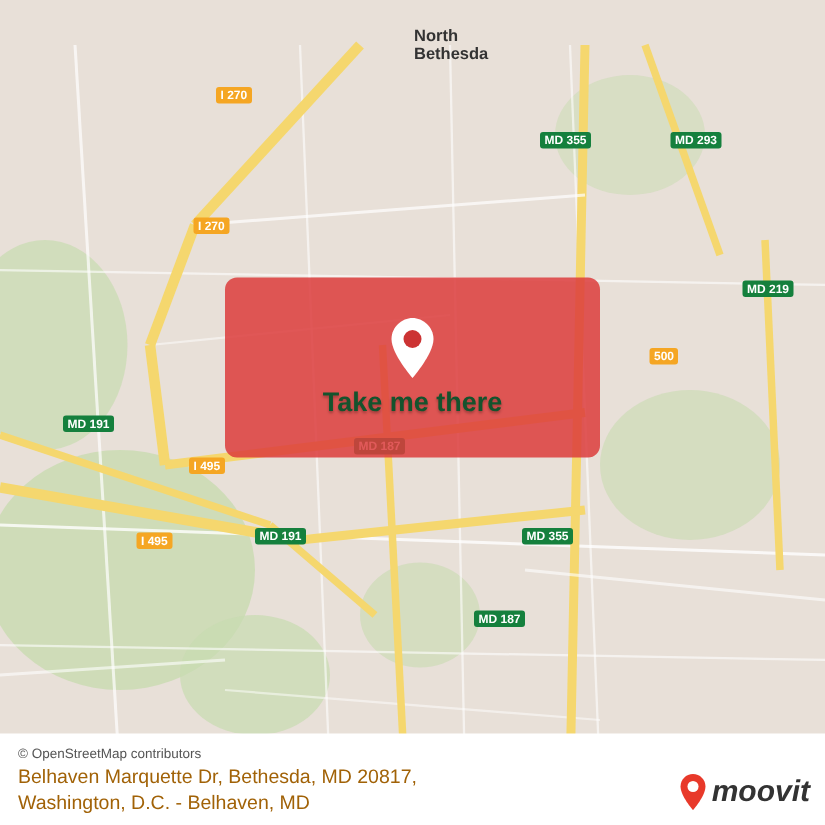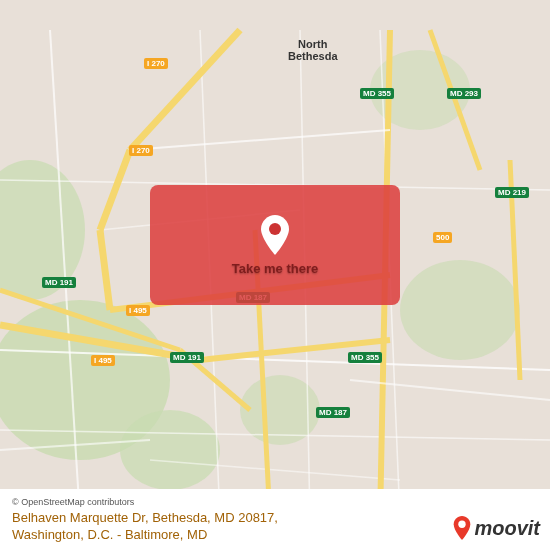--- a/index.html
+++ b/index.html
@@ -51,22 +51,22 @@
       position: relative;
       margin-bottom: 6px;
     }
 
     .map-pin svg {
       width: 100%;
       height: 100%;
     }
 
     .take-me-btn-text {
-      color: #7f1d1d;
-      font-size: 13px;
+      color: #14532d;
+      font-size: 18px;
       font-weight: bold;
       text-shadow: 0 1px 2px rgba(0,0,0,0.3);
     }
 
     
     .footer {
       position: absolute;
       bottom: 0;
       left: 0;
       right: 0;
@@ -189,21 +189,21 @@
 
     <line x1="430" y1="0" x2="480" y2="140" stroke="#f5d76e" stroke-width="5"></line>
 
     <line x1="510" y1="130" x2="520" y2="350" stroke="#f5d76e" stroke-width="5"></line>
 
     <line x1="130" y1="120" x2="390" y2="100" stroke="white" stroke-width="2" opacity="0.7"></line>
     <line x1="0" y1="420" x2="150" y2="410" stroke="white" stroke-width="2" opacity="0.6"></line>
     <line x1="350" y1="350" x2="550" y2="370" stroke="white" stroke-width="2" opacity="0.6"></line>
   </svg>
 
-  <div class="city-label" style="top: 18px; left: 288px; text-align:center;margin-top:20px;">
+  <div class="city-label" style="top: 18px; left: 276px; ">
     North<br>Bethesda
   </div>
 
   <div class="label-highway" style="top:58px; left:108px;">I 270</div>
   <div class="label-highway" style="top:145px; left:93px;">I 270</div>
   <div class="label-highway" style="top:232px; left:397px;">500</div>
   <div class="label-highway" style="top:305px; left:90px;">I 495</div>
   <div class="label-highway" style="top:355px; left:55px;">I 495</div>
 
   <div class="label-md" style="top:88px; left:360px;">MD 355</div>
@@ -223,21 +223,21 @@
         <circle cx="17" cy="14" r="6" fill="#cc3333"></circle>
       </svg>
     </div>
     <span class="take-me-btn-text">Take me there</span>
   </div>
 
   <div class="footer">
     <div class="footer-copyright">© OpenStreetMap contributors</div>
     <div class="footer-address">
       <span>Belhaven Marquette Dr, Bethesda, MD 20817,</span><br>
-      <span>Washington, D.C. - Baltimore, MD</span>
+      <span>Washington, D.C. - Belhaven, MD</span>
     </div>
   </div>
 
   <div class="moovit-logo">
 
     <svg class="moovit-pin" viewBox="0 0 20 26" xmlns="http://www.w3.org/2000/svg">
       <path d="M10 0 C5 0, 1 4, 1 9 C1 16, 10 26, 10 26 C10 26, 19 16, 19 9 C19 4, 15 0, 10 0Z" fill="#e8392a"></path>
       <circle cx="10" cy="9" r="4" fill="white"></circle>
     </svg>
     <span class="moovit-text">moovit</span>

